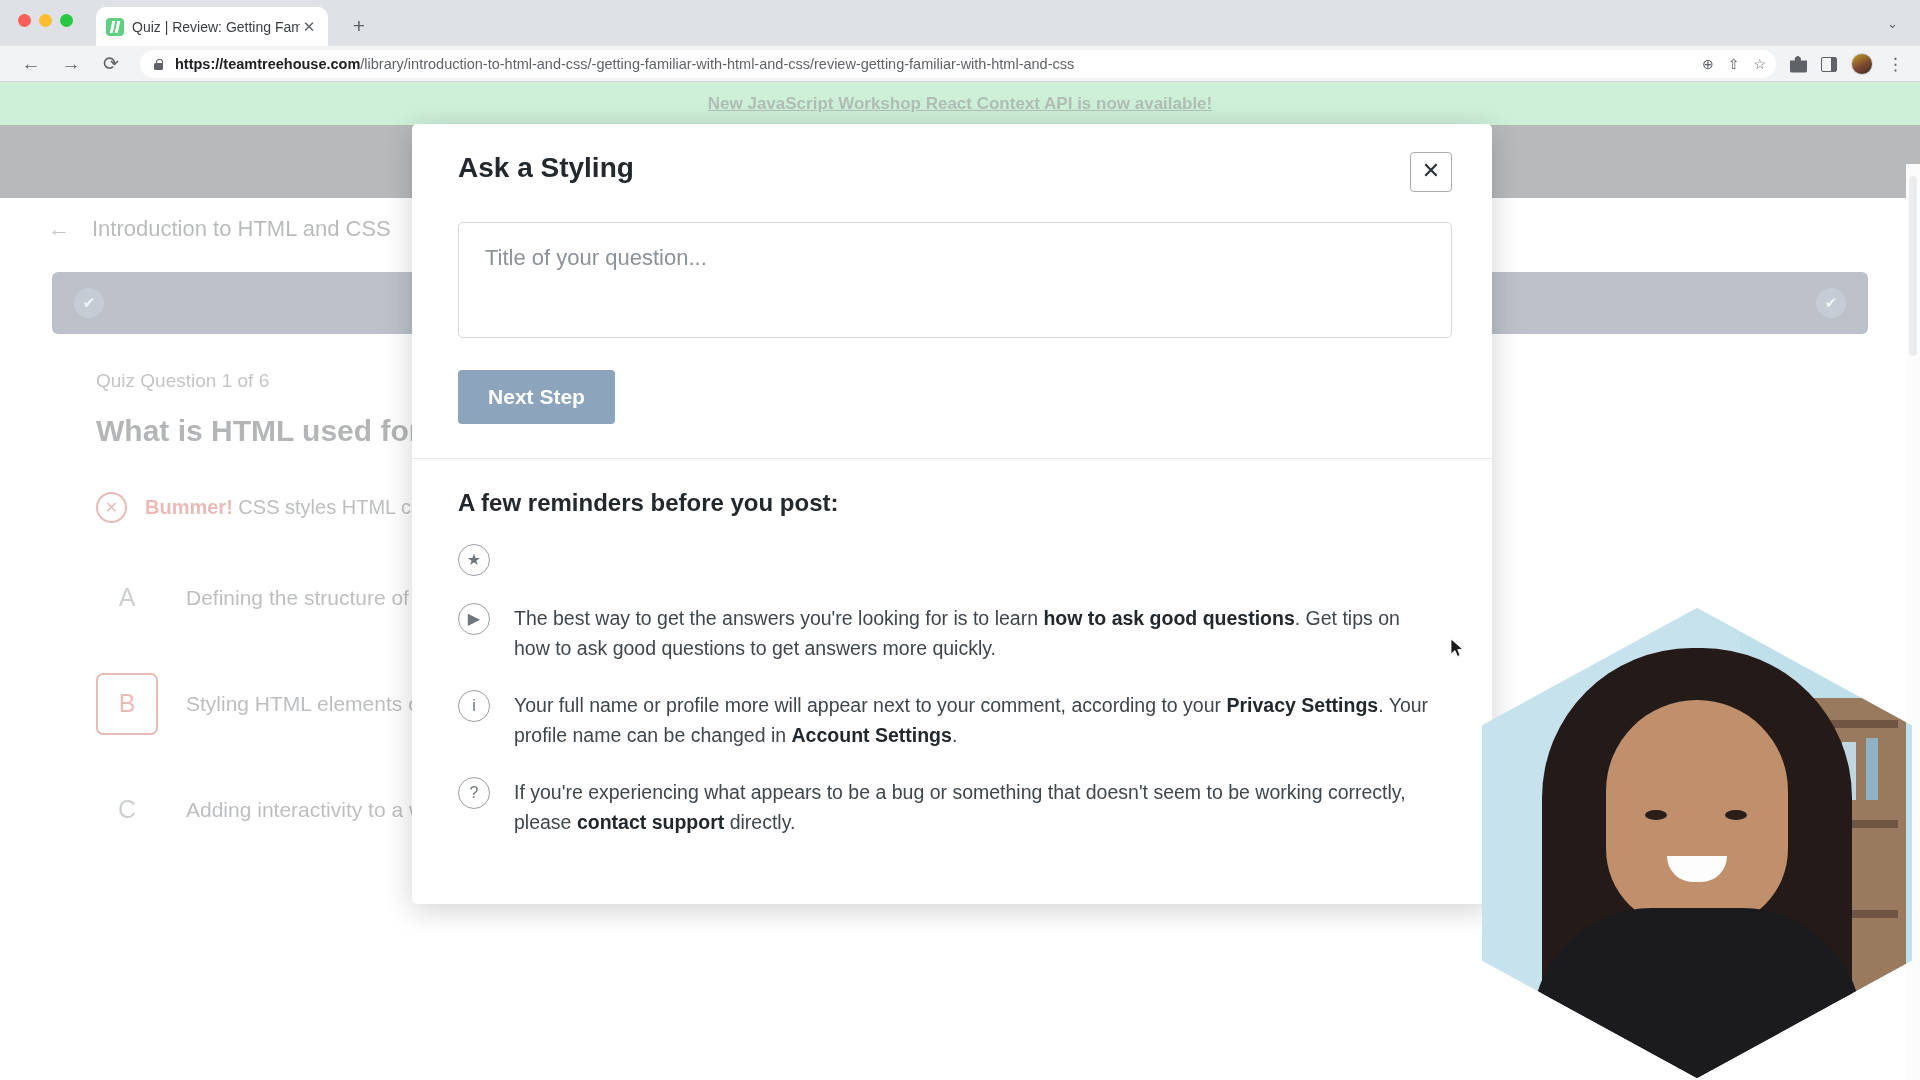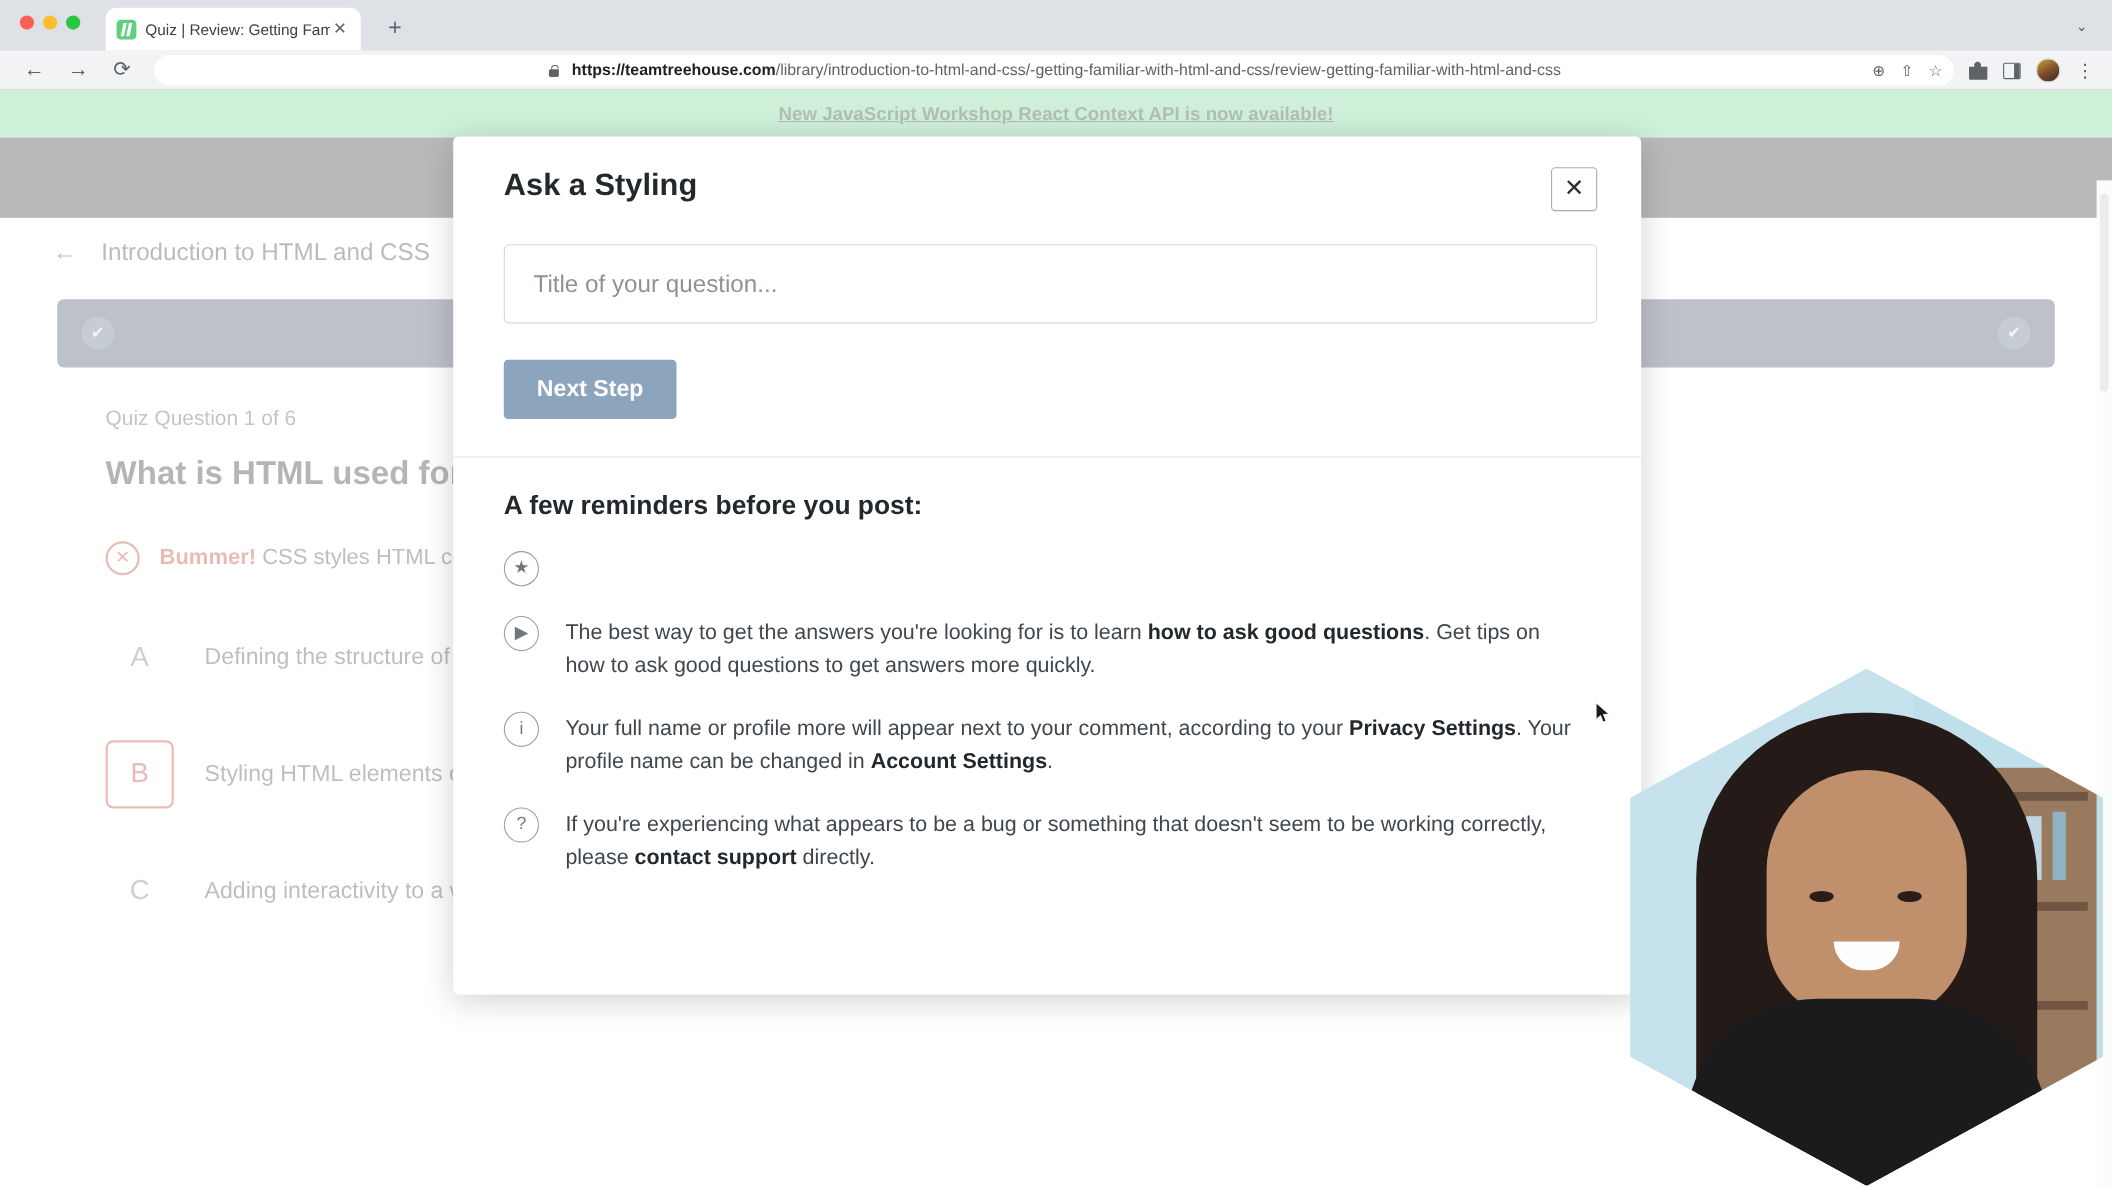--- a/index.html
+++ b/index.html
@@ -65,21 +65,21 @@
   }
   .nav-btn {
     width: 34px; height: 34px; margin-left: 6px; flex: 0 0 auto;
     color: #5f6368; font-size: 19px; text-align: center; line-height: 34px;
   }
   .nav-btn.first { margin-left: 14px; }
   #omnibox {
     flex: 1 1 auto; height: 28px; margin: 0 14px 0 12px;
     background: #fff; border-radius: 15px;
     display: flex; align-items: center; padding: 0 12px;
-    font-size: 14.5px; color: #3c4043; position: relative; justify-content: center;
+    font-size: 14.5px; color: #3c4043; position: relative;
   }
   #omnibox .lock {
     width: 13px; height: 13px; margin-right: 10px; flex: 0 0 auto; position: relative;
   }
   #omnibox .lock:before {
     content: ""; position: absolute; left: 2px; top: 5px; width: 9px; height: 7px;
     background: #5f6368; border-radius: 1.5px;
   }
   #omnibox .lock:after {
     content: ""; position: absolute; left: 4px; top: 1px; width: 5px; height: 6px;
@@ -228,21 +228,21 @@
     display: flex; flex-direction: column;
   }
   #modal-top { padding: 28px 40px 34px 46px; }
   #modal-header { display: flex; align-items: flex-start; }
   #modal-title { font-size: 28px; font-weight: bold; color: #22282c; flex: 1 1 auto; }
   #modal-close {
     width: 42px; height: 40px; border: 1.6px solid #a8adb2; border-radius: 4px;
     background: #fff; color: #2a2f33; font-size: 22px; line-height: 36px; text-align: center;
   }
   #question-input {
-    margin-top: 30px; width: 994px; height: 72px;
+    margin-top: 30px; width: 994px; height: 116px;
     border: 1.6px solid #d6d9dc; border-radius: 5px;
     padding: 22px 20px 0 26px; font-size: 22px; color: #8d9298;
     font-family: "Liberation Sans", sans-serif;
     background: #fff; resize: none; outline: none;
   }
   #question-input::placeholder { color: #8d9298; }
   #next-step {
     margin-top: 28px; width: 157px; height: 54px;
     background: #8da4bd; border: none; border-radius: 4px;
     color: #fff; font-size: 21px; font-weight: 600;

